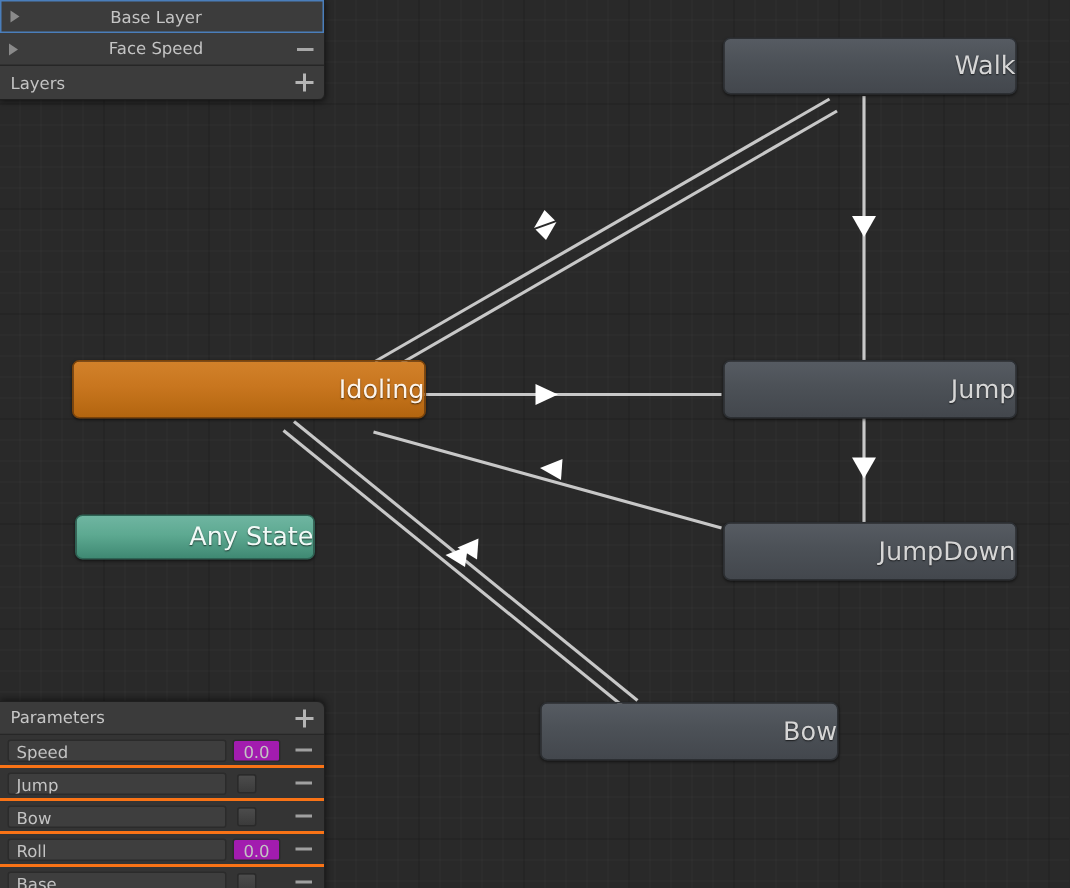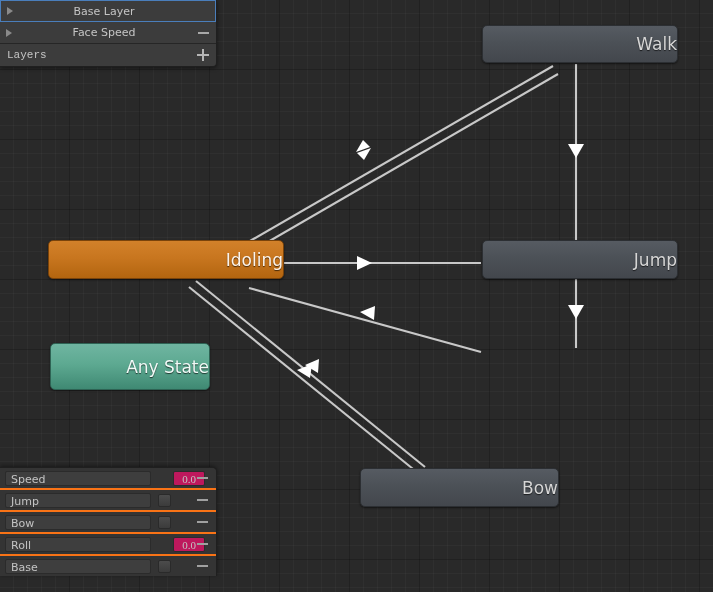--- a/index.html
+++ b/index.html
@@ -128,21 +128,21 @@
   #layers-footer {
     position: relative;
     height: 22px;
     display: flex;
     align-items: center;
     background: #3c3c3c;
     border-bottom-right-radius: 4px;
     font-size: 11px;
     color: #c4c4c4;
   }
-  #layers-footer .lbl { padding-left: 7px; font-family: Liberation Mono, monospace; }
+  #layers-footer .lbl { padding-left: 7px; }
   .plus-glyph {
     position: absolute;
     right: 7px; top: 50%;
     transform: translateY(-50%);
     width: 12px; height: 12px;
   }
   .plus-glyph::before, .plus-glyph::after {
     content: "";
     position: absolute;
     background: #b5b5b5;
@@ -194,31 +194,30 @@
     border: 1px solid #2b2b2b;
     border-radius: 2px;
     font-size: 11px;
     color: #c3c3c3;
     padding-left: 5px;
     overflow: hidden;
     white-space: nowrap;
   }
   .param-float {
     box-sizing: border-box;
-    margin-left: 22px;
+    margin-left: 4px;
     width: 32px;
     height: 15px;
     line-height: 15px;
-    background: #be185d;
+    background: #a21caf;
     border: 1px solid #2b2b2b;
     border-radius: 2px;
     font-size: 11px;
     color: #c3c3c3;
     text-align: center;
-    font-family: Liberation Serif, serif;
   }
   .param-bool {
     box-sizing: border-box;
     margin-left: 7px;
     width: 13px;
     height: 13px;
     background: linear-gradient(to bottom, #4c4c4c, #3b3b3b);
     border: 1px solid #2a2a2a;
     border-radius: 2px;
   }
@@ -270,32 +269,35 @@
       <polygon points="568,144 584,144 576,158"></polygon>
 
       <polygon points="568,305 584,305 576,319"></polygon>
     </g>
   </svg>
 
   <div class="node default-state" style="left:48px; top:240px; width:236px; height:39px;">
     <span>Idoling</span>
   </div>
 
-  <div class="node any-state" style="left:50px; top:343px; width:160px; height:47px;">
+  <div class="node any-state" style="left:50px; top:343px; width:160px; height:30px;">
     <span>Any State</span>
   </div>
 
   <div class="node normal" style="left:482px; top:25px; width:196px; height:38px;">
     <span>Walk</span>
   </div>
 
   <div class="node normal" style="left:482px; top:240px; width:196px; height:39px;">
     <span>Jump</span>
   </div>
 
+  <div class="node normal" style="left:482px; top:348px; width:196px; height:39px;">
+    <span>JumpDown</span>
+  </div>
 
   <div class="node normal" style="left:360px; top:468px; width:199px; height:39px;">
     <span>Bow</span>
   </div>
 
   <div id="layers-panel">
     <div class="layer-row selected">
       <span class="layer-foldout">
         <span class="tri-right"></span>
       </span>
@@ -308,20 +310,24 @@
       <span class="layer-name">Face Speed</span>
       <span class="layer-minus"></span>
     </div>
     <div id="layers-footer">
       <span class="lbl">Layers</span>
       <span class="plus-glyph"></span>
     </div>
   </div>
 
   <div id="params-panel">
+    <div id="params-header">
+      <span class="lbl">Parameters</span>
+      <span class="plus-glyph"></span>
+    </div>
 
     <div class="param-row">
       <span class="param-name">Speed</span>
       <span class="param-float">0.0</span>
       <span class="param-minus"></span>
     </div>
 
     <div class="param-row">
       <span class="param-name">Jump</span>
       <span class="param-bool"></span>

